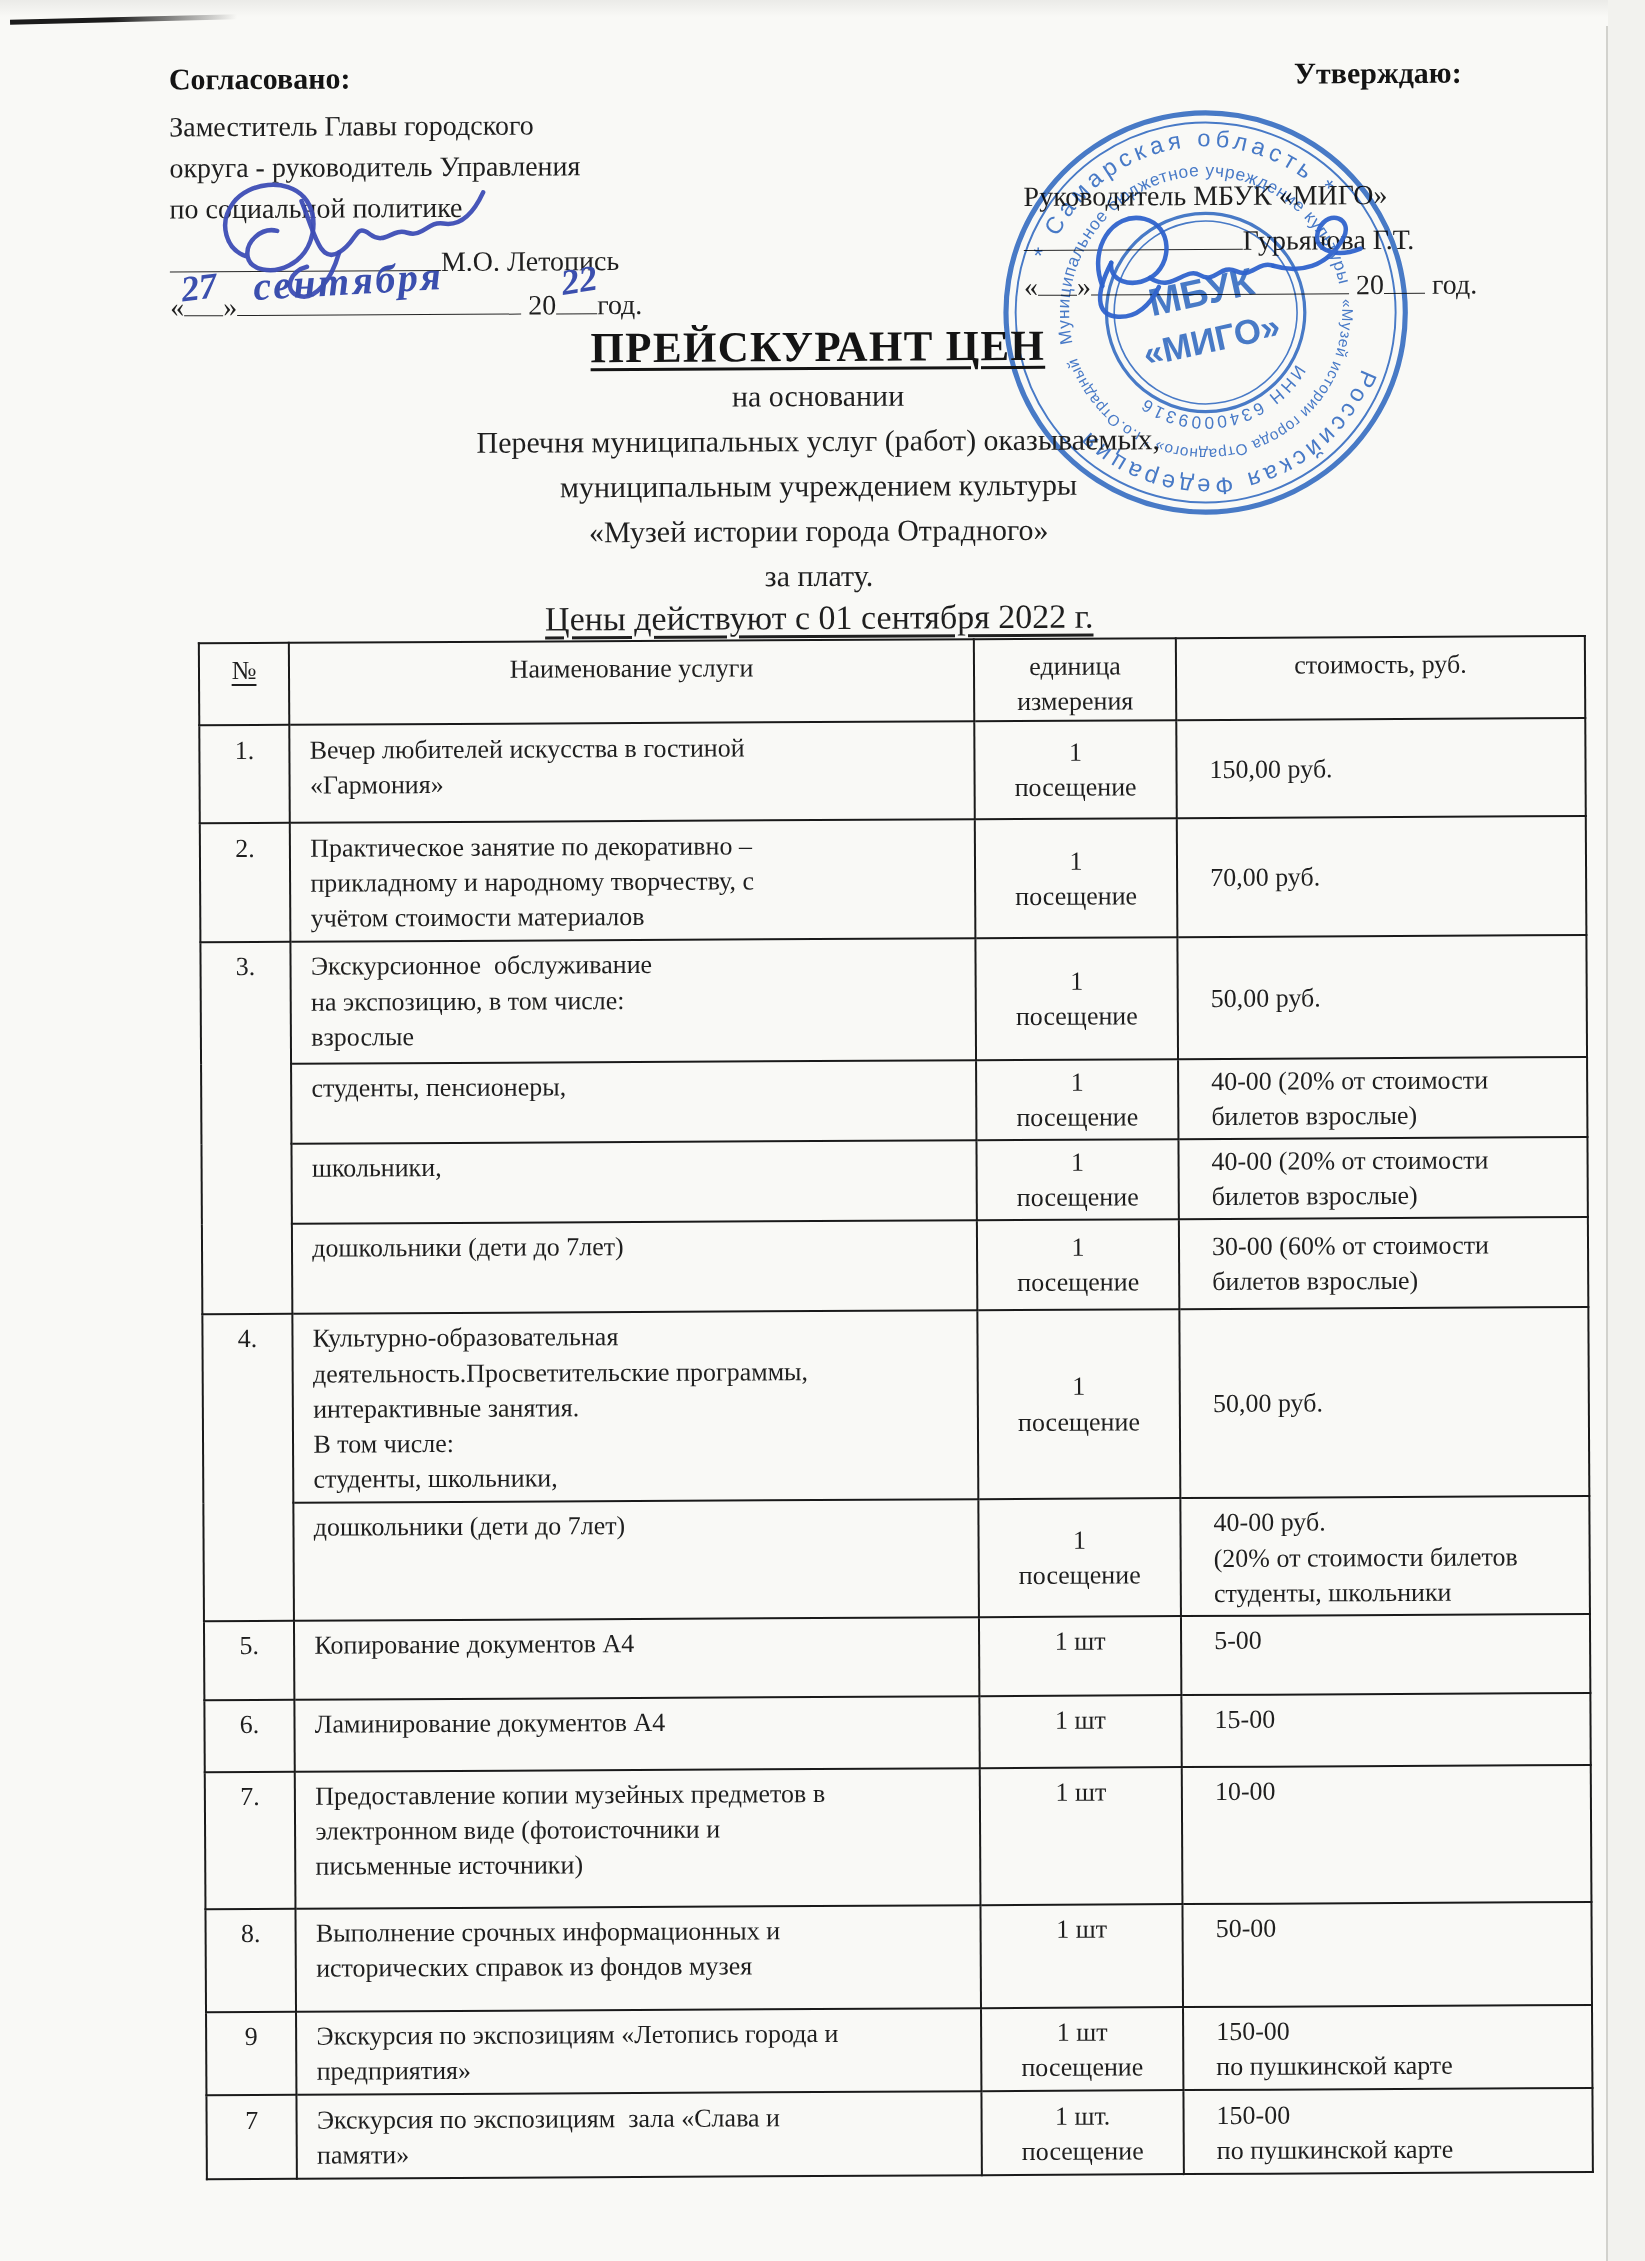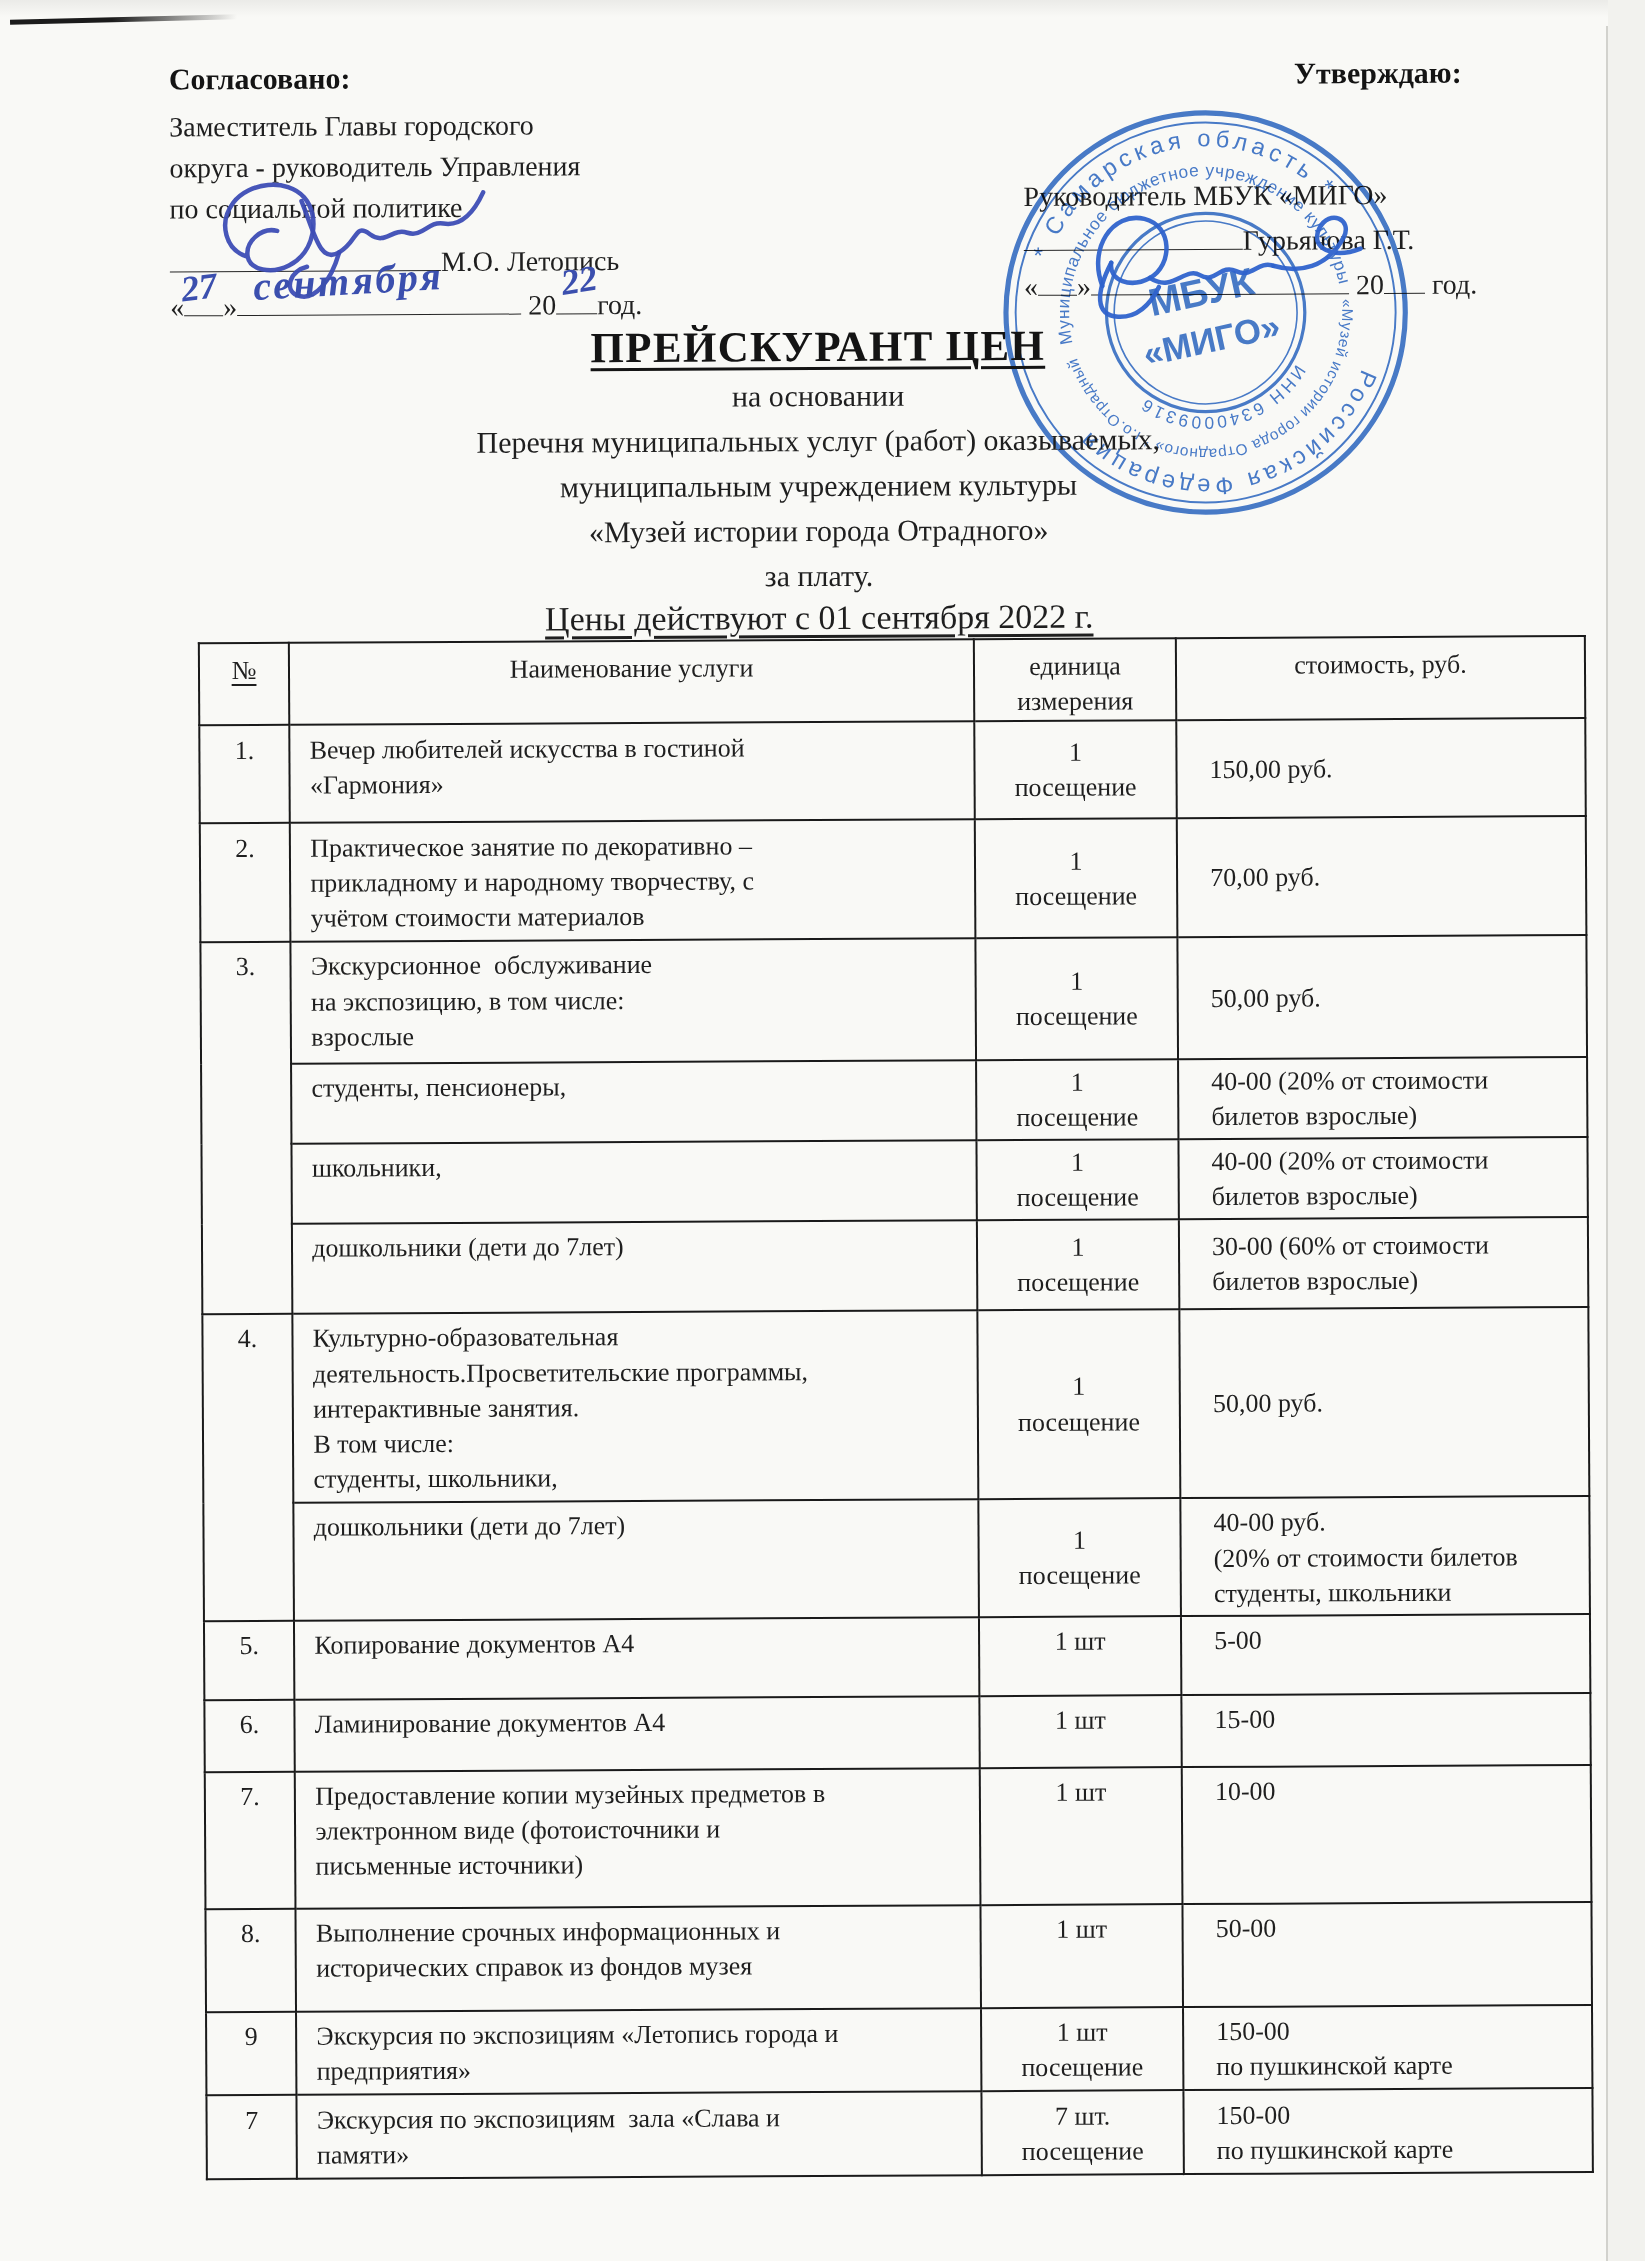--- a/index.html
+++ b/index.html
@@ -263,21 +263,21 @@
 предприятия»</td>
           <td class="c-unit v-top pre">1 шт
 посещение</td>
           <td class="c-price v-top pre">150-00
 по пушкинской карте</td>
         </tr>
         <tr style="height:72px">
           <td class="c-num">7</td>
           <td class="c-name pre">Экскурсия по экспозициям  зала «Слава и
 памяти»</td>
-          <td class="c-unit v-top pre">7 шт.
+          <td class="c-unit v-top pre">1 шт.
 посещение</td>
           <td class="c-price v-top pre">150-00
 по пушкинской карте</td>
         </tr>
       </tbody>
     </table>
 
   </div>
 </div>
 

